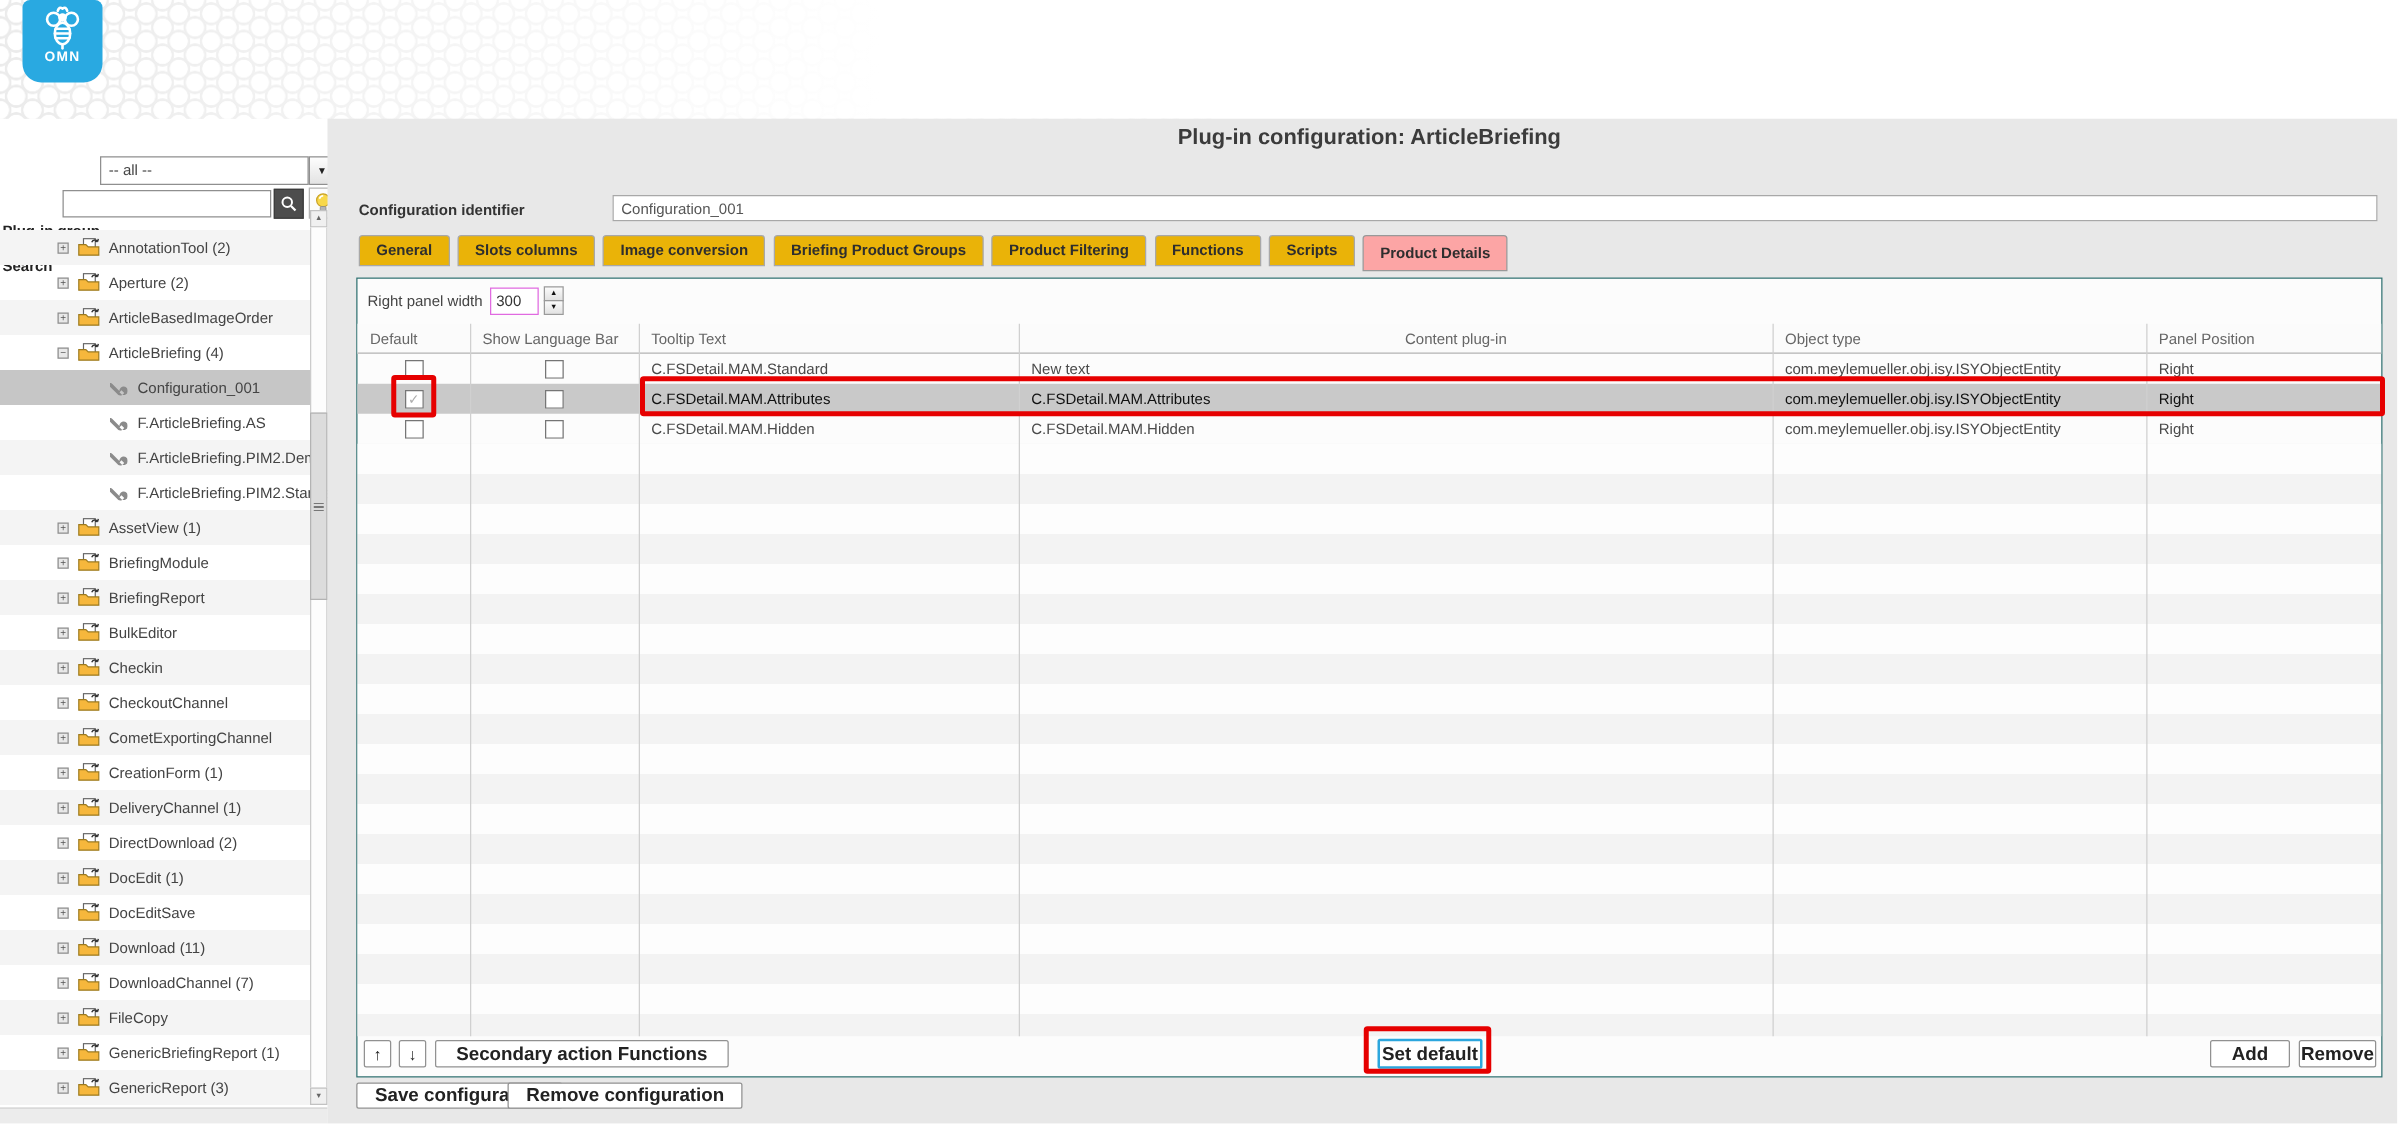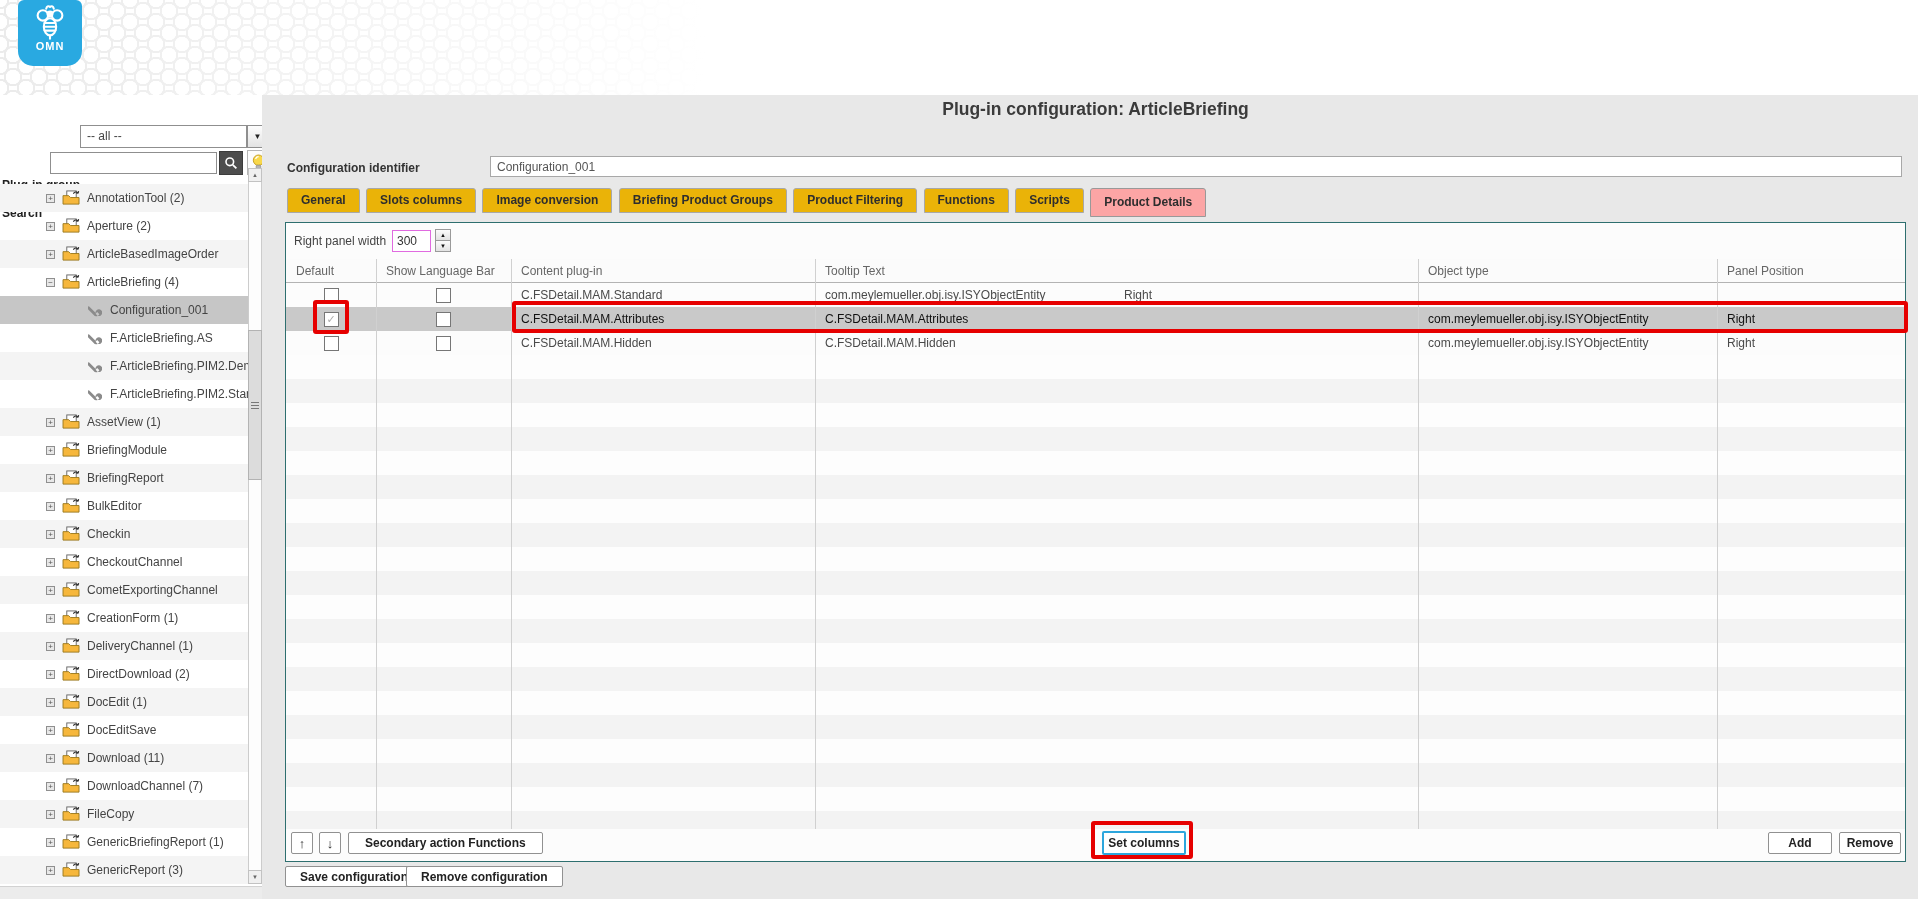--- a/index.html
+++ b/index.html
@@ -86,21 +86,21 @@
   .drow .cc { padding-left:10px; white-space:nowrap; overflow:hidden; }
   .drow .ck { display:flex; align-items:center; justify-content:center; padding-left:0; }
   .cb { width:15px; height:15px; background:#fff; border:1px solid #767676; display:inline-flex;
     align-items:center; justify-content:center; font-size:11px; color:#adadad; cursor:pointer; }
   .stripes { position:absolute; left:0; top:132px; width:1619px; height:474px;
     background:repeating-linear-gradient(180deg,#fdfdfd 0 24px,#f3f3f3 24px 48px); }
   .colline { position:absolute; top:36px; height:570px; width:1px; background:#d0d0d0; z-index:1; }
 
   
   .btn { position:absolute; height:22px; background:#fff; border:1px solid #919191; border-radius:2px;
-    font-weight:bold; font-size:12px; color:#222; display:flex; align-items:center; justify-content:center; cursor:pointer;
+    font-weight:bold; font-size:15px; color:#222; display:flex; align-items:center; justify-content:center; cursor:pointer;
     font-family:"Liberation Sans", sans-serif; }
   .arrbtn { width:22px; font-size:13px; }
   .setdef { border:2px solid #2ca6dd; }
 
   
   .redbox { position:absolute; border:4px solid #e60000; border-radius:3px; z-index:9; pointer-events:none; }
 </style>
 </head>
 <body>
 
@@ -399,41 +399,42 @@
           <span>▲</span>
         </div>
       <div class="spinbtn">
           <span>▼</span>
         </div>
     </div>
 
     <div class="thead">
       <div class="hc c1">Default</div>
       <div class="hc c2">Show Language Bar</div>
+      <div class="hc c4">Tooltip Text</div>
       <div class="hc c3">Content plug-in</div>
-      <div class="hc c4">Tooltip Text</div>
       <div class="hc c5">Object type</div>
       <div class="hc c6">Panel Position</div>
     </div>
 
     <div class="stripes"></div>
     <div class="colline" style="left:90px"></div>
     <div class="colline" style="left:225px"></div>
     <div class="colline" style="left:529px"></div>
     <div class="colline" style="left:1132px"></div>
     <div class="colline" style="left:1431px"></div>
 
     <div class="drow" style="top:60px">
       <div class="cc ck c1">
           <span class="cb"></span>
         </div>
       <div class="cc ck c2">
           <span class="cb"></span>
         </div>
       <div class="cc c3">C.FSDetail.MAM.Standard</div>
+      <div class="cc c4">New text</div>
       <div class="cc c5">com.meylemueller.obj.isy.ISYObjectEntity</div>
       <div class="cc c6">Right</div>
     </div>
     <div class="drow sel" style="top:84px">
       <div class="cc ck c1">
           <span class="cb">
             <i style="font-style:normal">✓</i>
           </span>
         </div>
       <div class="cc ck c2">
@@ -457,21 +458,21 @@
       <div class="cc c6">Right</div>
     </div>
 
     <div class="btn arrbtn" style="left:5px; top:609px;">
         <span>↑</span>
       </div>
     <div class="btn arrbtn" style="left:33px; top:609px;">
         <span>↓</span>
       </div>
     <div class="btn" style="left:62px; top:609px; padding:0 16px;">Secondary action Functions</div>
-    <div class="btn setdef" style="left:816px; top:608px; width:84px; height:24px;">Set columns</div>
+    <div class="btn setdef" style="left:816px; top:608px; width:84px; height:24px;">Set default</div>
     <div class="btn" style="left:1482px; top:609px; width:64px;">Add</div>
     <div class="btn" style="left:1553px; top:609px; width:62px;">Remove</div>
   </div>
 
   <div class="btn" style="left:285px; top:866px; height:21px; padding:0 14px;">Save configuration</div>
   <div class="btn" style="left:406px; top:866px; height:21px; padding:0 14px;">Remove configuration</div>
 
   <div class="redbox" style="left:313px; top:300px; width:36px; height:34px;"></div>
   <div class="redbox" style="left:512px; top:301px; width:1396px; height:32px;"></div>
   <div class="redbox" style="left:1091px; top:821px; width:102px; height:38px;"></div>

